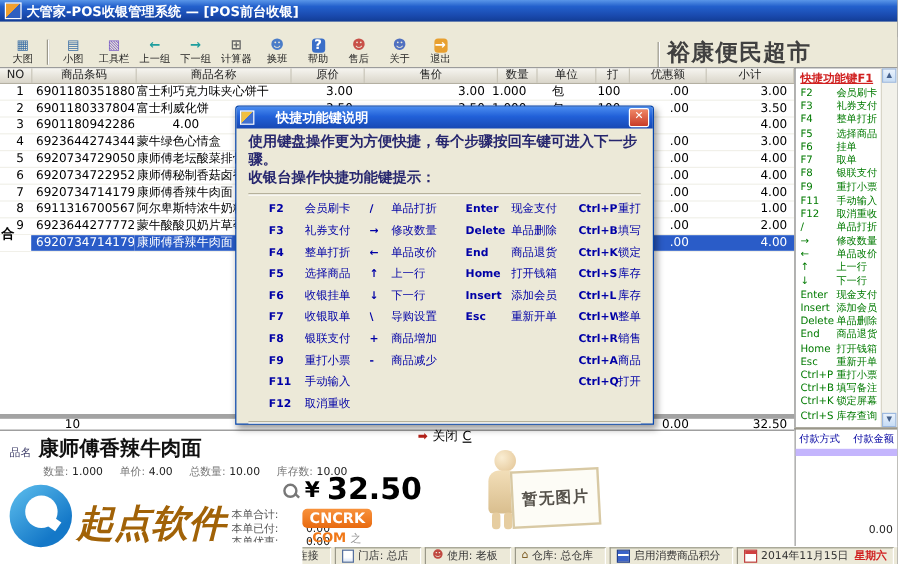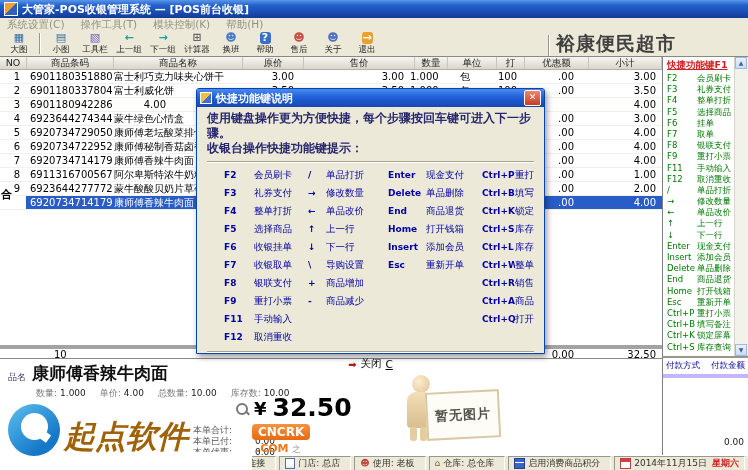--- a/index.html
+++ b/index.html
@@ -56,21 +56,21 @@
   .sb-list{padding-left:4px;}
   .sb-item{display:flex;height:11.2px;line-height:11.2px;font-size:8.5px;color:#007A00;}
   .sb-item .k{width:30px;}
   .sb-scroll{position:absolute;right:0;top:0;width:13px;height:299px;background:#F2F1EA;border-left:1px solid #D8D5C8;}
   .sb-arrow{position:absolute;left:0;width:12px;height:12px;background:linear-gradient(#EAF2FC,#C6DCF5);
     border:1px solid #9DB9E0;box-sizing:border-box;color:#44608C;font-size:6px;line-height:10px;text-align:center;}
   .sb-up{top:0;} .sb-down{bottom:0;}
   .payment{position:absolute;left:662px;top:356px;width:86px;height:99px;background:#fff;
     border-left:1px solid #808080;border-top:2px solid #9a978a;box-sizing:border-box;}
   .pay-head{display:flex;justify-content:space-between;padding:2px 3px;font-size:8.5px;
-    color:#0000A0;border-bottom:4px solid #c4b5fd;}
+    color:#0000A0;border-bottom:6px solid #c4b5fd;}
   .pay-amount{position:absolute;right:4px;bottom:8px;font-size:9px;color:#222;}
   
   .detail{position:absolute;left:0;top:358px;width:662px;height:97px;background:#fff;border-top:1px solid #888;}
   .pname-label{position:absolute;left:8px;top:12px;font-size:9px;color:#3A3A66;}
   .pname{position:absolute;left:32px;top:3px;font-size:17px;font-weight:bold;color:#111;}
   .dfields{position:absolute;left:8px;top:28px;display:flex;font-size:9px;margin-left:28px;}
   .dfield{margin-right:14px;}
   .dfield .lbl{color:#777;} .dfield .val{color:#222;margin-left:3px;}
   .price-line{position:absolute;left:236px;top:38px;display:flex;align-items:flex-end;}
   .magnifier{position:relative;width:12px;height:12px;margin:0 6px 4px 0;}
@@ -101,21 +101,21 @@
   .seg .extra{color:#D02020;font-weight:bold;margin-left:2px;}
   .sicon{display:inline-block;}
   .bulb-icon{width:8px;height:8px;border-radius:50%;background:radial-gradient(#FFFBCC,#F5C518);border:1px solid #B89010;}
   .note-icon{width:8px;height:9px;background:linear-gradient(#fff 60%,#D8E4F8);border:1px solid #5570A0;}
   .user-icon,.home-icon{font-size:9px;line-height:9px;}
   .book-icon{width:9px;height:9px;background:linear-gradient(#3A62C8 0 3px,#fff 3px 4px,#3A62C8 4px);border:1px solid #23408C;}
   .calendar-icon{width:9px;height:9px;background:linear-gradient(#D04040 0 3px,#fff 3px);border:1px solid #C04040;}
   
   .dialog{position:absolute;left:196px;top:88px;width:349px;height:266px;background:#ECE9D8;
     border:1px solid #0645AD;border-radius:3px 3px 0 0;box-shadow:2px 3px 6px rgba(0,0,0,.4);z-index:50;box-sizing:border-box;}
-  .dlg-title{height:18px;border-radius:2px 2px 0 0;display:flex;align-items:center;gap:4px;padding:0 3px;
+  .dlg-title{height:18px;border-radius:2px 2px 0 0;display:flex;align-items:center;gap:18px;padding:0 3px;
     background:linear-gradient(180deg,#4A8CF0 0%,#2160D8 45%,#1748B4 100%);color:#fff;font-size:11px;font-weight:bold;}
   .dlg-icon{width:10px;height:10px;border:1px solid #fff;background:linear-gradient(135deg,#F0C040 50%,#4070D0 50%);}
   .dlg-close{margin-left:auto;width:15px;height:14px;border:1px solid #fff;border-radius:2px;
     background:linear-gradient(#F08868,#C83C28);color:#fff;font-size:9px;font-weight:bold;
     line-height:12px;text-align:center;}
   .dlg-body{padding:4px 10px 0 10px;}
   .dlg-intro{font-size:12px;font-weight:bold;color:#26266E;line-height:15px;}
   .dlg-sep{height:0;border-top:1px solid #A8A48C;border-bottom:1px solid #fff;margin:5px 0 3px 0;}
   .dlg-row{display:flex;height:18px;line-height:18px;color:#0000A6;padding-left:17px;}
   .dlg-row span{display:block;overflow:hidden;white-space:nowrap;}
@@ -142,26 +142,20 @@
 </head>
 <body>
 
 <div class="screen">
 
   <div class="titlebar">
     <span class="app-icon"></span>
     <span>大管家-POS收银管理系统 — [POS前台收银]</span>
   </div>
 
-  <div class="menubar">
-    <span>系统设置(C)</span>
-    <span>操作工具(T)</span>
-    <span>模块控制(K)</span>
-    <span>帮助(H)</span>
-  </div>
 
   <div class="toolbar">
     <div class="tbgroup">
 
     <div class="tbtn">
           <span class="ticon large-view-icon" style="color: rgb(58, 110, 165);">▦</span>
           <span>大图</span>
         </div>
       </div>
     <div class="vsep"></div>

